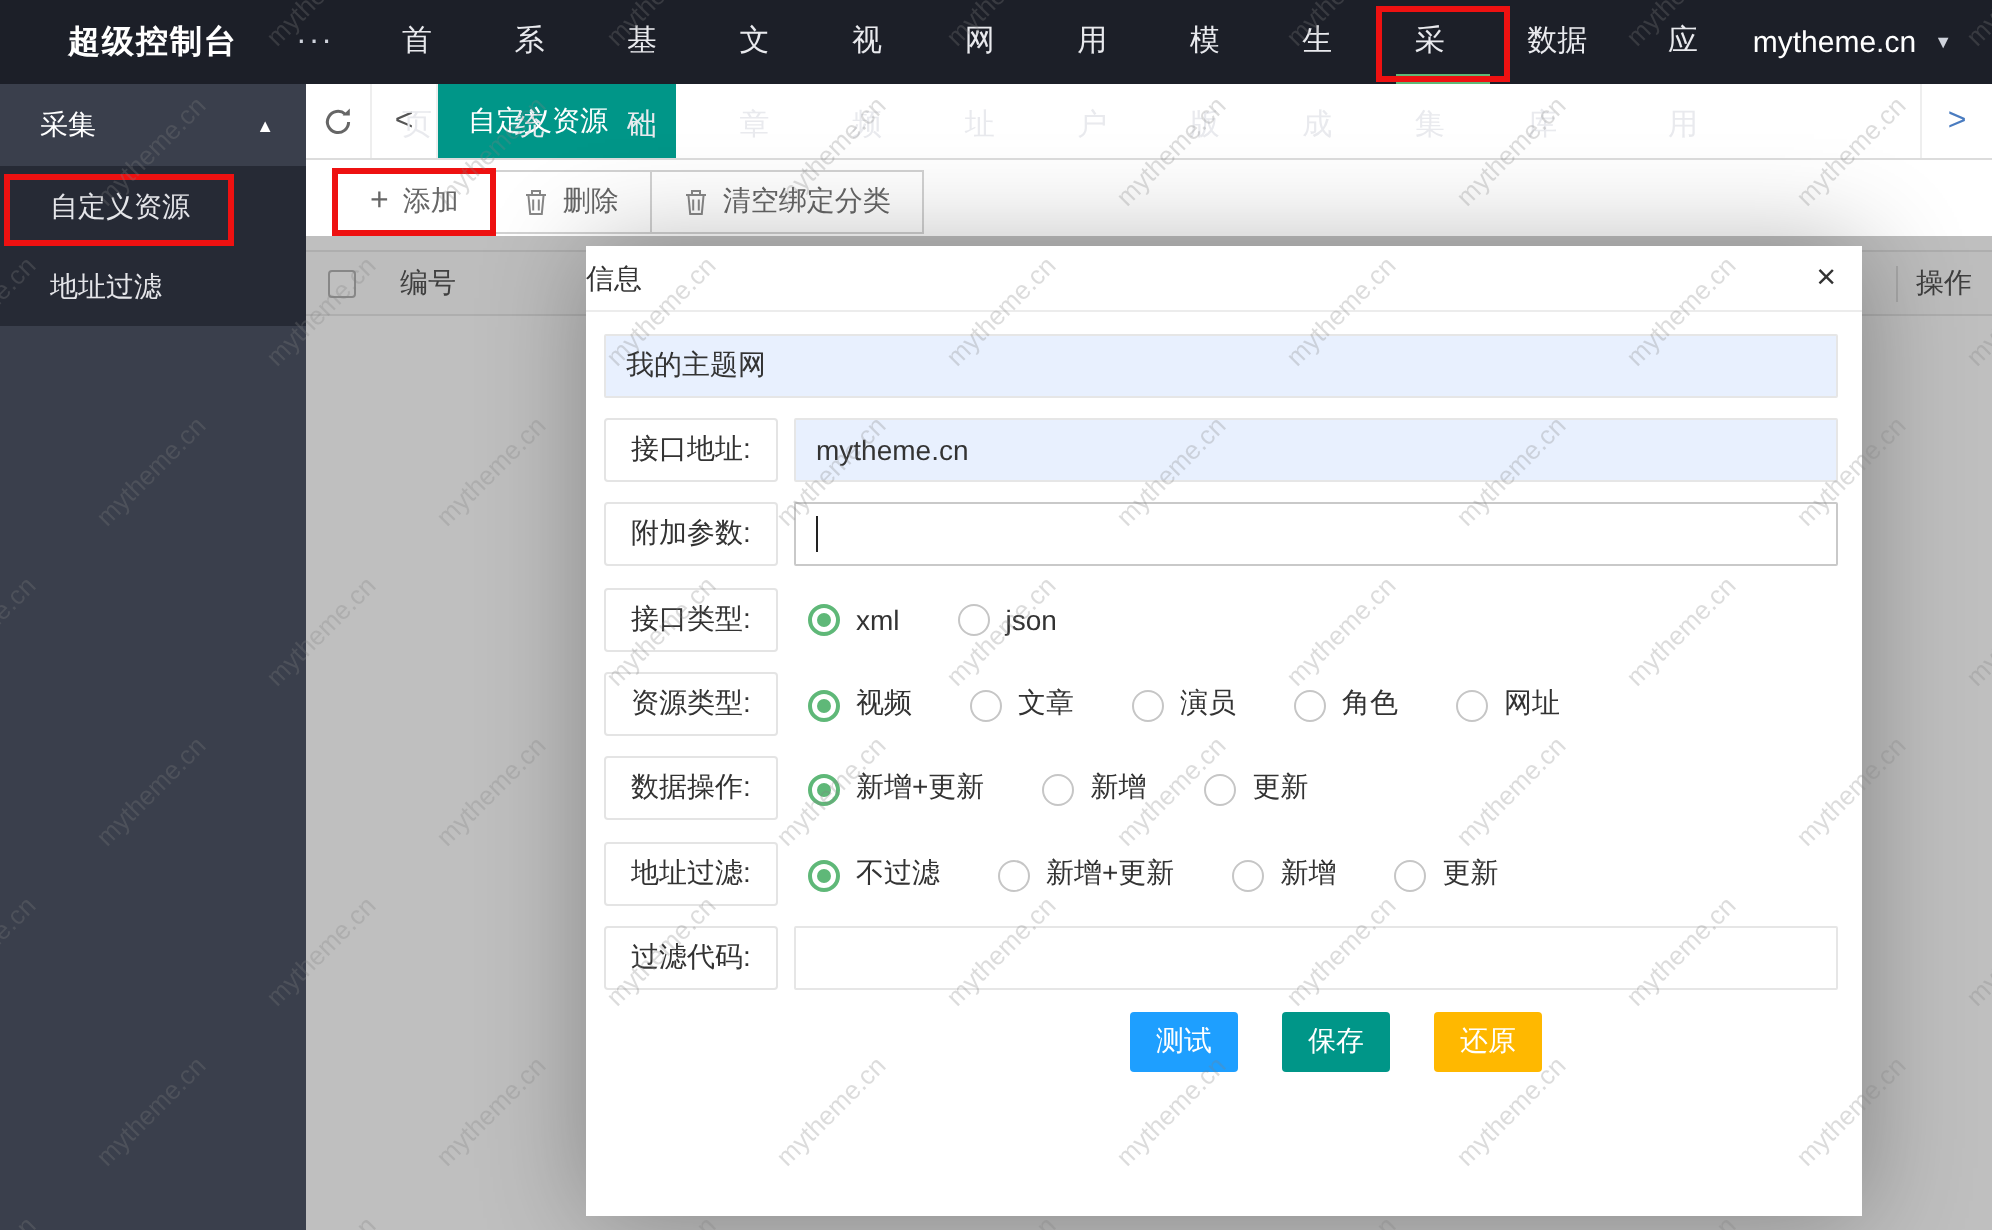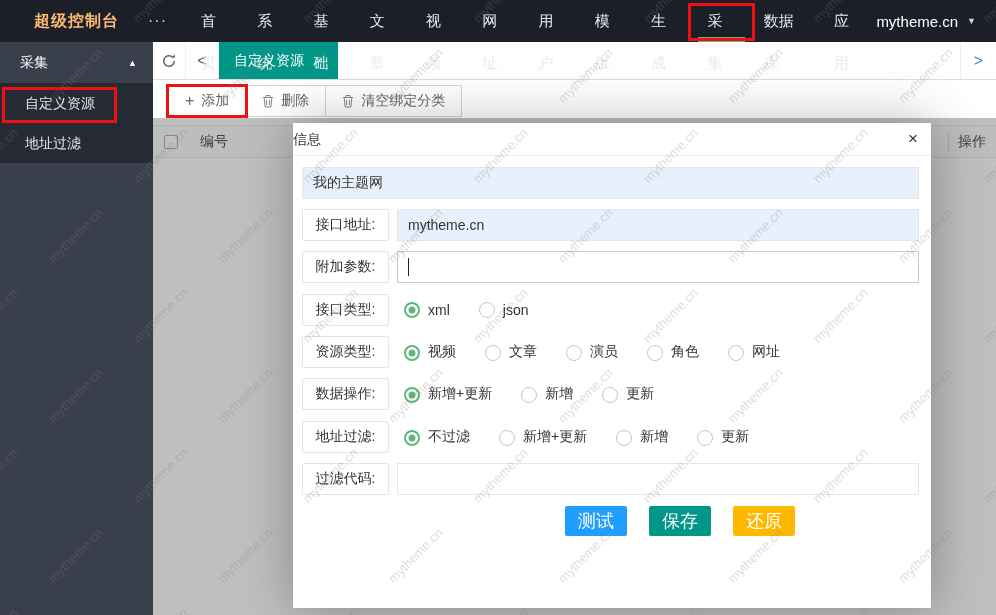--- a/index.html
+++ b/index.html
@@ -4,21 +4,21 @@
 <style>
   * { margin:0; padding:0; box-sizing:border-box; }
   html,body { width:996px; height:615px; }
   body {
     position:relative; overflow:hidden; background:#fff;
     font-family:"Liberation Sans","DejaVu Sans",sans-serif; font-size:14px; color:#333;
   }
   
   .navbar { position:absolute; left:0; top:0; width:996px; height:42px;
     background:#1c1f28; display:flex; align-items:center; z-index:2; }
-  .logo { padding-left:34px; width:138px; color:#fdba74; font-size:16px; font-weight:bold; letter-spacing:1px; flex:none; }
+  .logo { padding-left:34px; width:138px; color:#ffffff; font-size:16px; font-weight:bold; letter-spacing:1px; flex:none; }
   .more-menu { color:#cfd3dc; font-size:16px; letter-spacing:1px; padding:0 10px; cursor:pointer; }
   .nav-menu { display:flex; height:42px; margin-left:10px; }
   .nav-item { position:relative; height:42px; line-height:42px; padding:0 14px; color:#e9eaee; font-size:15px; cursor:pointer; }
   .nav-item .nav-underline { display:none; }
   .nav-item.active .nav-underline { display:block; position:absolute; left:5px; right:5px; bottom:0; height:5px; background:#5FB878; }
   .nav-item.annotated::after { content:""; position:absolute; left:-5px; right:-5px; top:3px; bottom:1px;
     border:3px solid #ee1111; z-index:10; pointer-events:none; }
   .nav-user { margin-left:auto; padding-right:20px; display:flex; align-items:center; gap:9px;
     color:#fff; font-size:15px; cursor:pointer; }
   .nav-user .caret { font-size:9px; color:#cfd3dc; }
@@ -73,21 +73,21 @@
   .input-wrap.focused::after { content:""; position:absolute; left:11px; top:7px; width:1px; height:18px; background:#222; }
   .radio-group { display:flex; align-items:center; gap:29px; padding-left:7px; height:32px; }
   .radio-opt { display:flex; align-items:flex-end; gap:8px; cursor:pointer; }
   .radio-circle { width:16px; height:16px; border-radius:50%; border:1px solid #c6c6c6; background:#fff; position:relative; flex:none; }
   .radio-circle.checked { border:2px solid #5FB878; }
   .radio-circle.checked::after { content:""; position:absolute; left:50%; top:50%; transform:translate(-50%,-50%);
     width:7px; height:7px; border-radius:50%; background:#5FB878; }
   .radio-label { font-size:14px; color:#333; }
   .form-hint { margin:-1px 0 12px 97px; font-size:13px; color:#9c9c9c; }
   .modal-footer { display:flex; gap:22px; margin:12px 0 0 272px; }
-  .btn { height:30px; padding:0 13px; border:none; border-radius:2px; color:#fff; font-size:18px;
+  .btn { height:30px; padding:0 13px; border:none; border-radius:2px; color:#fff; font-size:14px;
     cursor:pointer; font-family:inherit; }
   .btn-test { background:#1E9FFF; }
   .btn-save { background:#009688; }
   .btn-reset { background:#FFB800; }
   
   #watermark { position:absolute; inset:0; z-index:99; pointer-events:none; overflow:hidden; }
   #watermark span { position:absolute; font-size:13px; color:rgba(128,128,128,0.28);
     transform:rotate(-45deg); white-space:nowrap; }
   svg { display:block; }
 </style>

